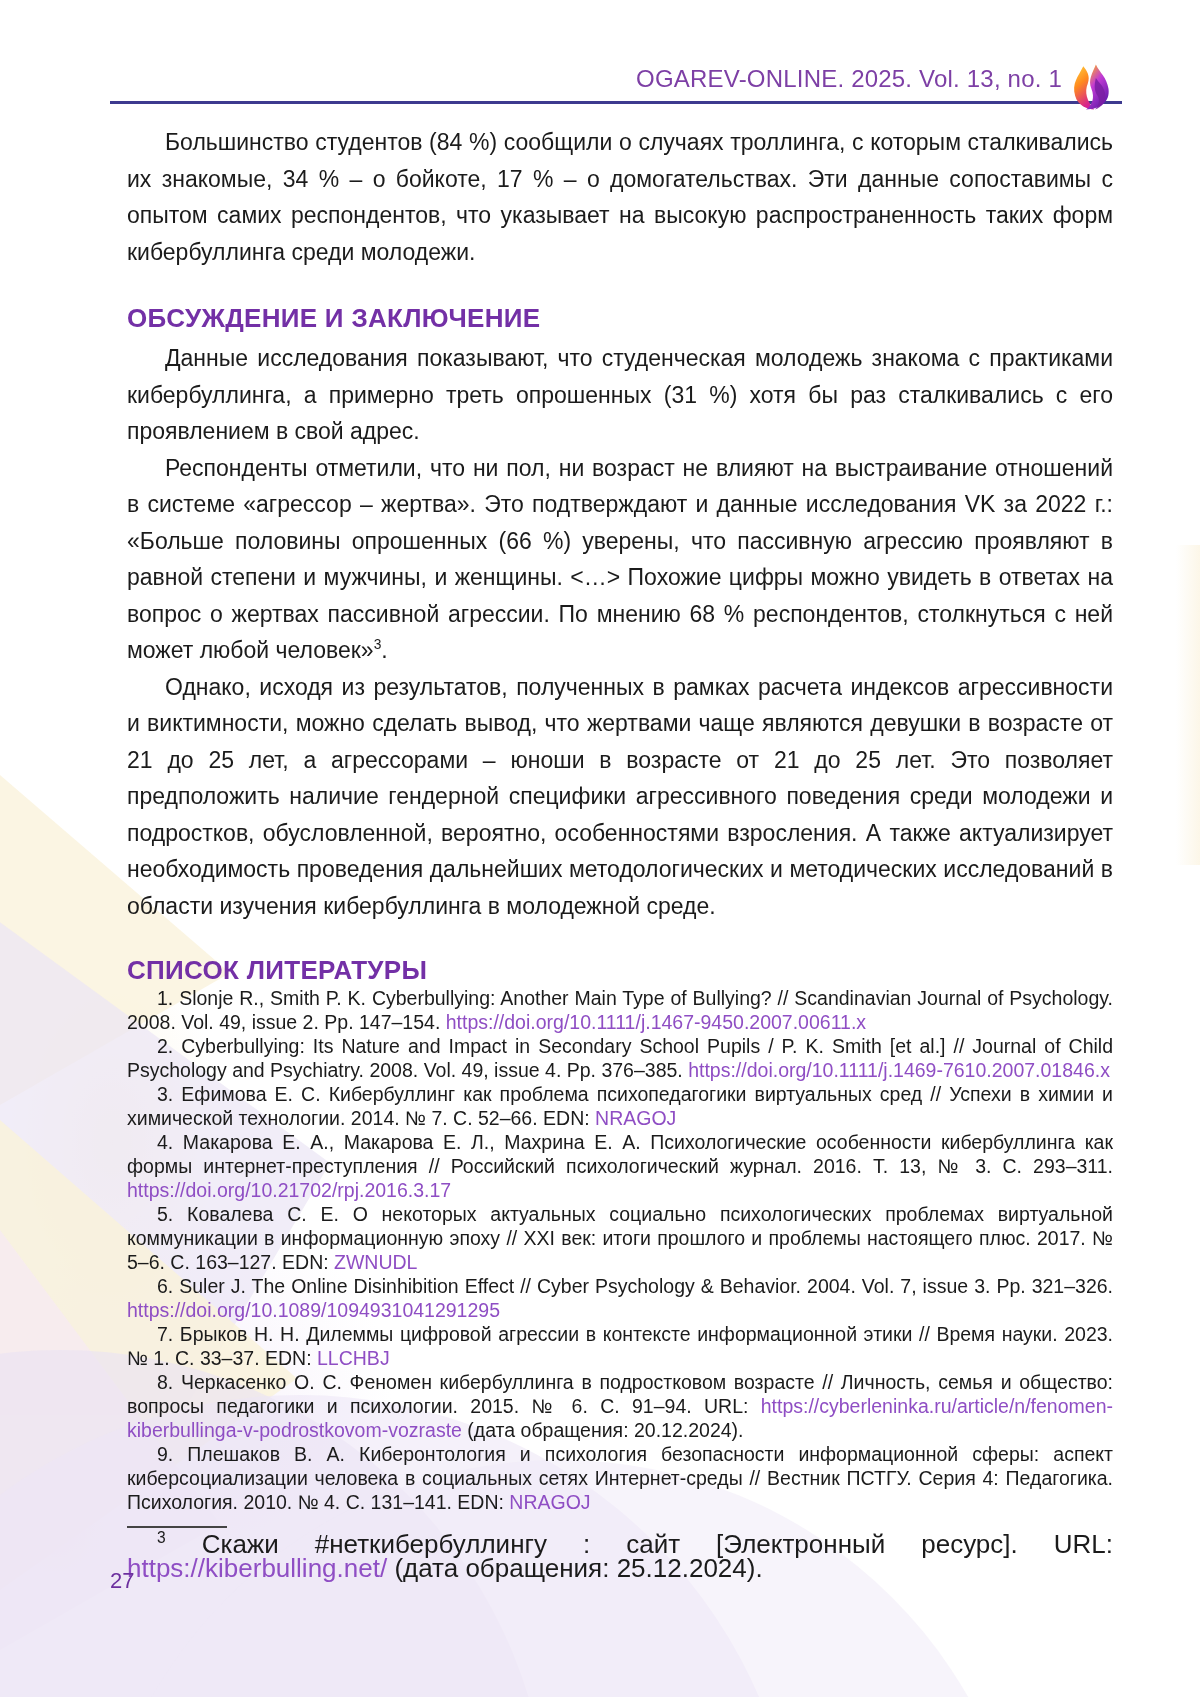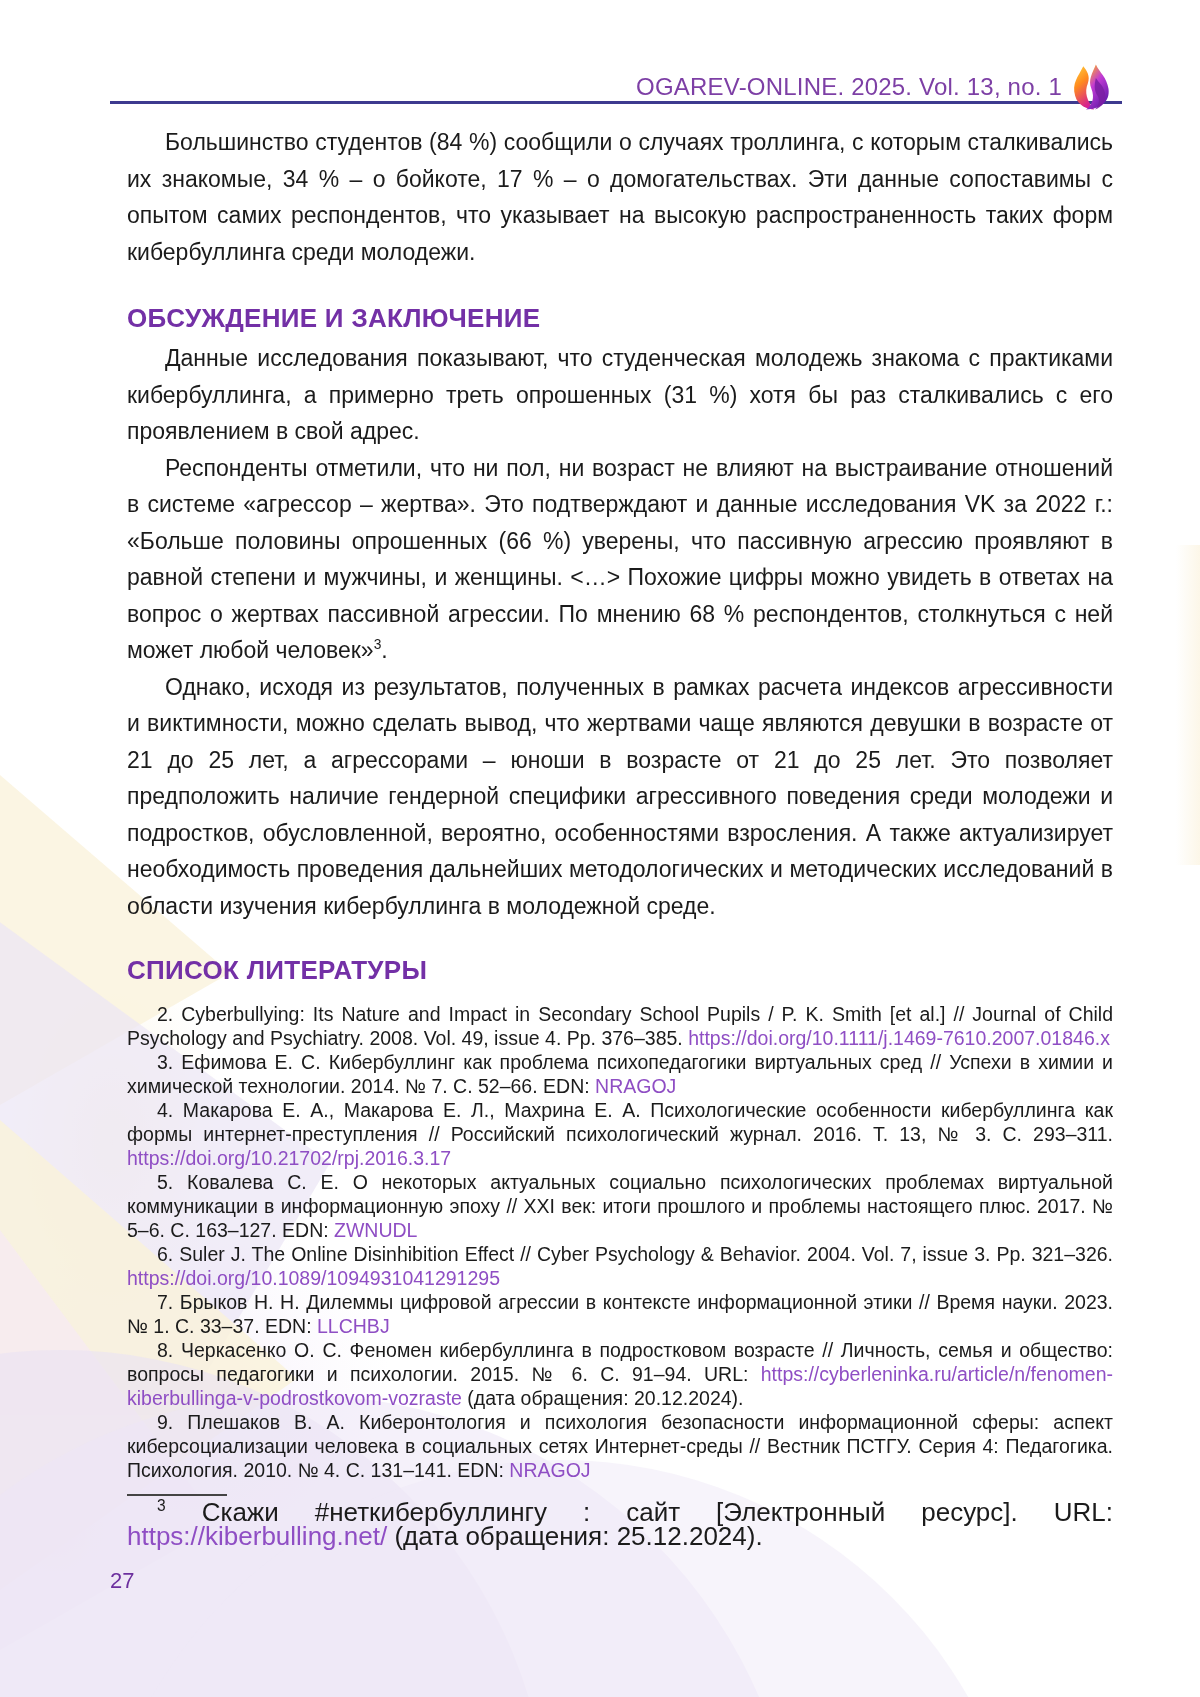--- a/index.html
+++ b/index.html
@@ -17,29 +17,29 @@
     radial-gradient(closest-side at 20% 30%, rgba(249,240,214,.55), transparent),
     radial-gradient(closest-side at 35% 70%, rgba(240,230,248,.5), transparent),
     radial-gradient(closest-side at 10% 90%, rgba(250,235,240,.5), transparent);}
   .deco-right-cream{right:-6px;top:545px;width:30px;height:320px;background:linear-gradient(to left,#fbf3df,rgba(255,255,255,0));opacity:.9;}
   .deco-circle-1{left:-430px;top:1350px;width:980px;height:980px;border-radius:50%;background:#e9e3f3;opacity:.6;}
   .deco-circle-2{left:-200px;top:1395px;width:1000px;height:1000px;border-radius:50%;background:#ece6f6;opacity:.55;}
   .deco-circle-3{left:90px;top:1460px;width:940px;height:940px;border-radius:50%;background:#f0e9f8;opacity:.5;}
   
   .header{position:absolute;left:110px;top:60px;width:1012px;z-index:2;}
   .header-row{display:flex;justify-content:flex-end;align-items:flex-end;}
-  .journal-title{font-size:24px;color:var(--header-purple,#7d3fa5);letter-spacing:.2px;padding-bottom:0;white-space:nowrap;}
+  .journal-title{font-size:24px;color:var(--header-purple,#7d3fa5);letter-spacing:.2px;padding-bottom:8px;white-space:nowrap;}
   .logo-svg{width:54px;height:54px;margin:0 0 -13px 6px;flex:0 0 auto;}
   .header-rule{height:3px;background:var(--rule-indigo,#3d3a8f);}
   
   .column{position:absolute;left:127px;top:124px;width:986px;z-index:1;}
   .body-text{margin:0;font-size:23px;line-height:36.5px;text-align:justify;text-indent:38px;}
   .body-text sup, .footnote-text sup{font-size:60%;line-height:0;}
   .section-heading{margin:32px 0 6px;font-size:26px;line-height:32px;font-weight:bold;color:var(--accent-purple,#7330a6);letter-spacing:.3px;}
-  .refs-heading{margin:30px 0 16px;}
+  .refs-heading{margin:30px 0 0;}
   .ref-text{margin:0;font-size:19.5px;line-height:24px;text-align:justify;text-indent:30px;}
   .link{color:var(--link-purple,#8f4ec4);}
   .footnote-rule{width:100px;border:none;border-top:2px solid #444;margin:12px 0 4px 0;}
   .footnote-text{margin:0;font-size:26px;line-height:24px;text-indent:30px;text-align:justify;}
   
   .footer{position:absolute;left:110px;right:104px;top:1568px;display:flex;justify-content:space-between;align-items:baseline;z-index:1;}
   .footer-left{font-size:23px;color:var(--header-purple,#7d3fa5);}
   .footer-page{font-size:22px;font-weight:normal;color:var(--page-number-purple,#6c2f9e);}
 </style>
 </head>
@@ -85,20 +85,21 @@
     <p class="body-text"><span>Большинство студентов (84 %) сообщили о случаях троллинга, с которым сталкивались их знакомые, 34 % – о бойкоте, 17 % – о домогательствах. Эти данные сопоставимы с опытом самих респондентов, что указывает на высокую распространенность таких форм кибербуллинга среди молодежи.</span></p>
 
     <h2 class="section-heading">ОБСУЖДЕНИЕ И ЗАКЛЮЧЕНИЕ</h2>
 
     <p class="body-text"><span>Данные исследования показывают, что студенческая молодежь знакома с практиками кибербуллинга, а примерно треть опрошенных (31 %) хотя бы раз сталкивались с его проявлением в свой адрес.</span></p>
     <p class="body-text"><span>Респонденты отметили, что ни пол, ни возраст не влияют на выстраивание отношений в системе «агрессор – жертва». Это подтверждают и данные исследования VK за 2022 г.: «Больше половины опрошенных (66 %) уверены, что пассивную агрессию проявляют в равной степени и мужчины, и женщины. &lt;…&gt; Похожие цифры можно увидеть в ответах на вопрос о жертвах пассивной агрессии. По мнению 68 % респондентов, столкнуться с ней может любой человек»</span><sup>3</sup><span>.</span></p>
     <p class="body-text"><span>Однако, исходя из результатов, полученных в рамках расчета индексов агрессивности и виктимности, можно сделать вывод, что жертвами чаще являются девушки в возрасте от 21 до 25 лет, а агрессорами – юноши в возрасте от 21 до 25 лет. Это позволяет предположить наличие гендерной специфики агрессивного поведения среди молодежи и подростков, обусловленной, вероятно, особенностями взросления. А также актуализирует необходимость проведения дальнейших методологических и методических исследований в области изучения кибербуллинга в молодежной среде.</span></p>
 
     <h2 class="section-heading refs-heading">СПИСОК ЛИТЕРАТУРЫ</h2>
 
+    <p class="ref-text"><span>1. Slonje R., Smith P. K. Cyberbullying: Another Main Type of Bullying? // Scandinavian Journal of Psychology. 2008. Vol. 49, issue 2. Pp. 147–154. </span><span class="link">https://doi.org/10.1111/j.1467-9450.2007.00611.x</span></p>
     <p class="ref-text"><span>2. Cyberbullying: Its Nature and Impact in Secondary School Pupils / P. K. Smith [et al.] // Journal of Child Psychology and Psychiatry. 2008. Vol. 49, issue 4. Pp. 376–385. </span><span class="link">https://doi.org/10.1111/j.1469-7610.2007.01846.x</span></p>
     <p class="ref-text"><span>3. Ефимова Е. С. Кибербуллинг как проблема психопедагогики виртуальных сред // Успехи в химии и химической технологии. 2014. № 7. С. 52–66. EDN: </span><span class="link">NRAGOJ</span></p>
     <p class="ref-text"><span>4. Макарова Е. А., Макарова Е. Л., Махрина Е. А. Психологические особенности кибербуллинга как формы интернет-преступления // Российский психологический журнал. 2016. Т. 13, № 3. С. 293–311. </span><span class="link">https://doi.org/10.21702/rpj.2016.3.17</span></p>
     <p class="ref-text"><span>5. Ковалева С. Е. О некоторых актуальных социально психологических проблемах виртуальной коммуникации в информационную эпоху // XXI век: итоги прошлого и проблемы настоящего плюс. 2017. № 5–6. С. 163–127. EDN: </span><span class="link">ZWNUDL</span></p>
     <p class="ref-text"><span>6. Suler J. The Online Disinhibition Effect // Cyber Psychology &amp; Behavior. 2004. Vol. 7, issue 3. Pp. 321–326. </span><span class="link">https://doi.org/10.1089/1094931041291295</span></p>
     <p class="ref-text"><span>7. Брыков Н. Н. Дилеммы цифровой агрессии в контексте информационной этики // Время науки. 2023. № 1. С. 33–37. EDN: </span><span class="link">LLCHBJ</span></p>
     <p class="ref-text"><span>8. Черкасенко О. С. Феномен кибербуллинга в подростковом возрасте // Личность, семья и общество: вопросы педагогики и психологии. 2015. № 6. С. 91–94. URL: </span><span class="link">https://cyberleninka.ru/article/n/fenomen-kiberbullinga-v-podrostkovom-vozraste</span><span> (дата обращения: 20.12.2024).</span></p>
     <p class="ref-text"><span>9. Плешаков В. А. Киберонтология и психология безопасности информационной сферы: аспект киберсоциализации человека в социальных сетях Интернет-среды // Вестник ПСТГУ. Серия 4: Педагогика. Психология. 2010. № 4. С. 131–141. EDN: </span><span class="link">NRAGOJ</span></p>
 
     <hr class="footnote-rule">

